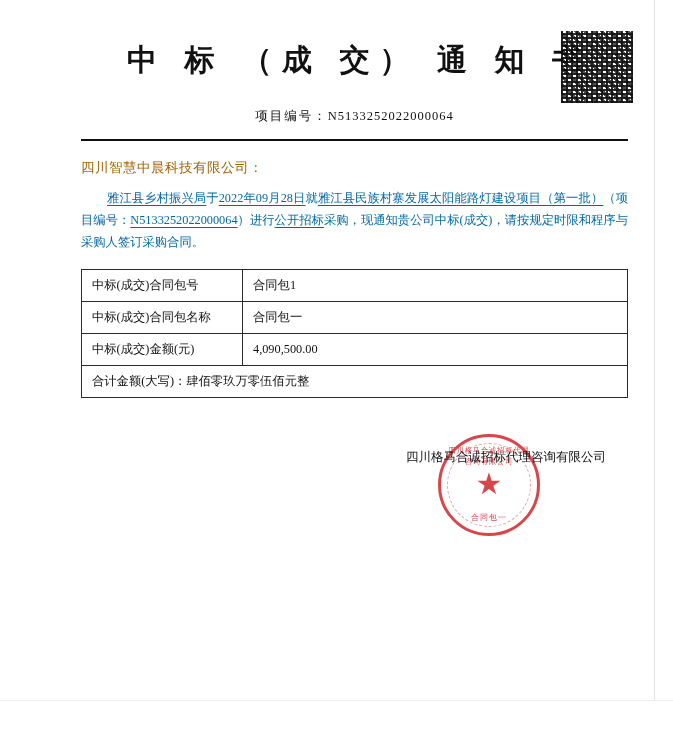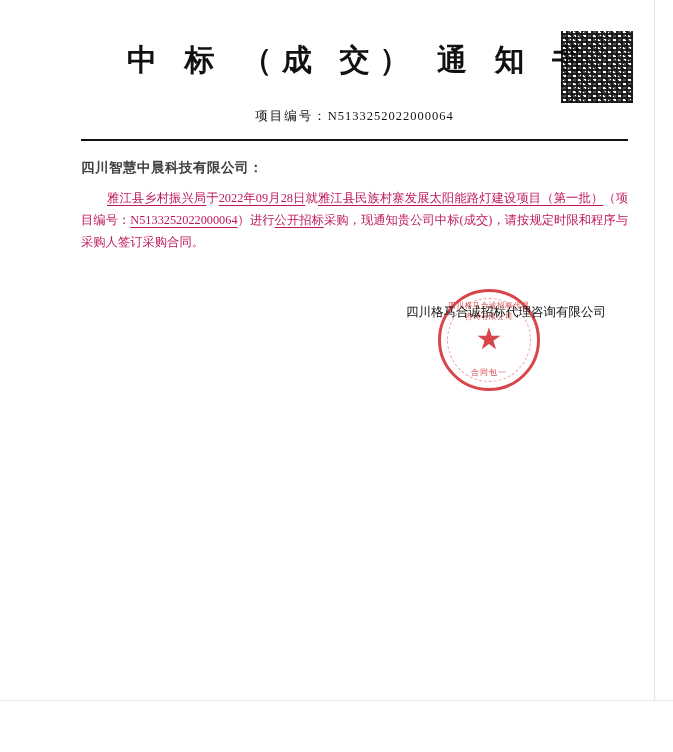--- a/index.html
+++ b/index.html
@@ -85,29 +85,29 @@
   .rule {
     margin-top: 14px;
     border-top: 2px solid #111;
     height: 0;
   }
 
   
   .addressee {
     margin-top: 18px;
     font-size: 13.5px;
-    font-weight: bold;
-    color: #404040;
+    font-weight: normal;
+    color: #a16207;
     letter-spacing: 0.5px;
   }
   .para {
     margin-top: 10px;
     font-size: 12.3px;
     line-height: 22px;
-    color: #be185d;
+    color: #0369a1;
     text-align: justify;
     text-indent: 26px;
   }
   .u {
     text-decoration: underline;
     text-underline-offset: 3px;
   }
 
   
   table.info {
@@ -205,20 +205,39 @@
       </div>
 
       <div class="rule"></div>
 
       <div class="addressee">四川智慧中晨科技有限公司：</div>
 
       <div class="para">
         <span class="u">雅江县乡村振兴局</span><span>于</span><span class="u">2022年09月28日</span><span>就</span><span class="u">雅江县民族村寨发展太阳能路灯建设项目（第一批）</span><span>（项目编号：</span><span class="u">N5133252022000064</span><span>）进行</span><span class="u">公开招标</span><span>采购，现通知贵公司中标(成交)，请按规定时限和程序与采购人签订采购合同。</span>
       </div>
 
+      <table class="info">
+        <tbody>
+          <tr>
+            <td class="key">中标(成交)合同包号</td>
+            <td class="val">合同包1</td>
+          </tr>
+          <tr>
+            <td class="key">中标(成交)合同包名称</td>
+            <td class="val">合同包一</td>
+          </tr>
+          <tr>
+            <td class="key">中标(成交)金额(元)</td>
+            <td class="val">4,090,500.00</td>
+          </tr>
+          <tr>
+            <td class="full" colspan="2">合计金额(大写)：肆佰零玖万零伍佰元整</td>
+          </tr>
+        </tbody>
+      </table>
 
       <div class="sign-block">
         <div class="seal">
           <div class="ring-text"></div>
           <div class="seal-top">四川格马合诚招标代理咨询有限公司</div>
           <div class="star">★</div>
           <div class="seal-bottom">合同包一</div>
         </div>
         <div class="sign-lines">
           <div>四川格马合诚招标代理咨询有限公司</div>

